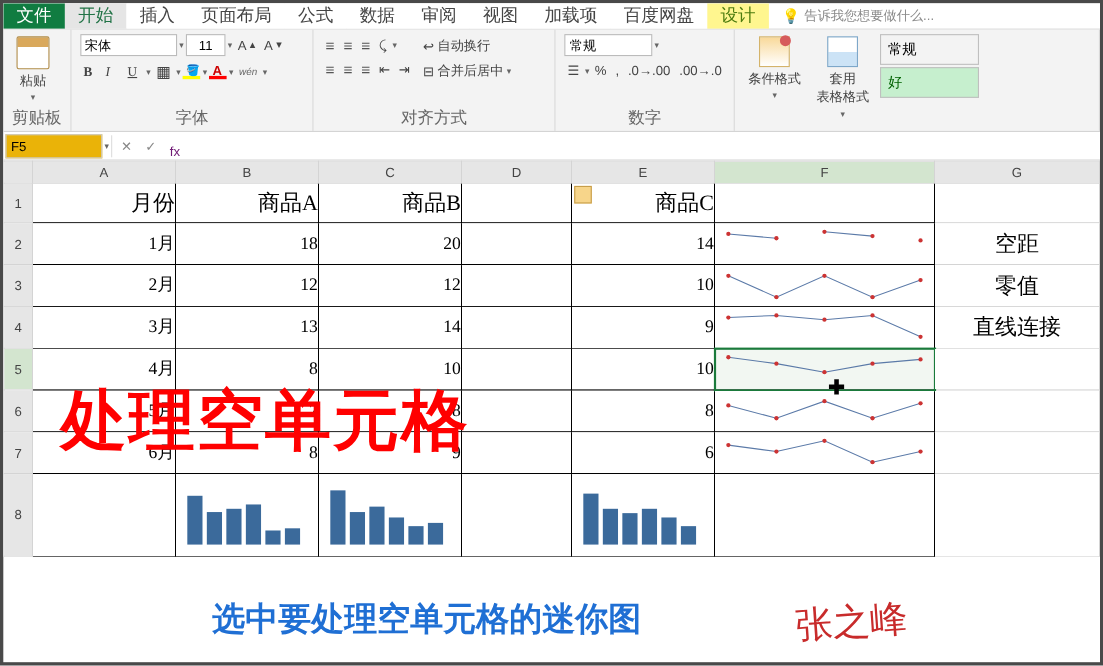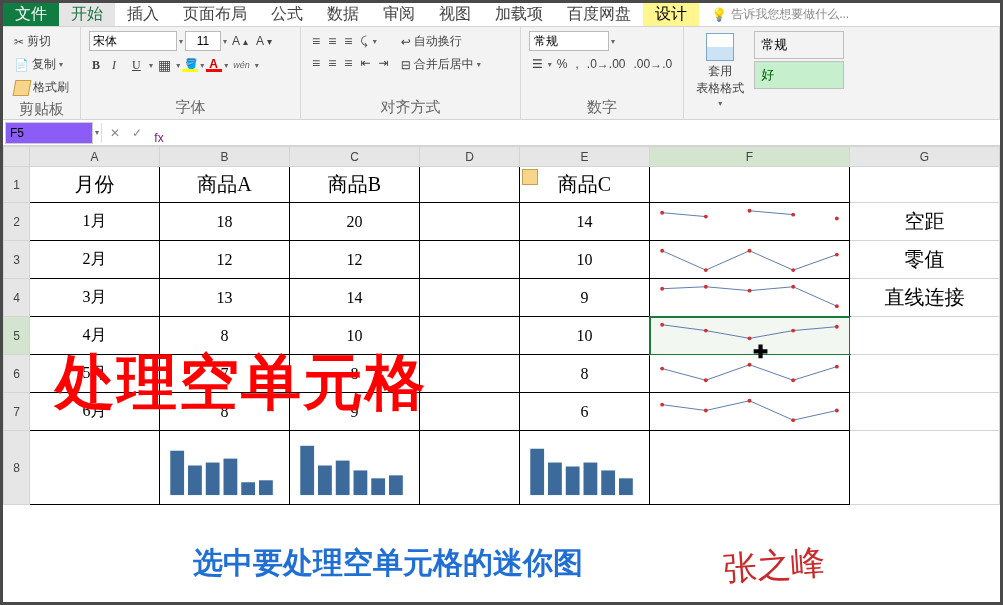--- a/index.html
+++ b/index.html
@@ -27,21 +27,21 @@
   font-size: 16px;
   color: #fff;
   background: #2b579a;
   cursor: pointer;
   display: flex;
   align-items: center;
 }
 .tab.file { background: #107c41; }
 .tab.active { background: #e5e5e5; color: #217346; }
 .tab.plain { background: #fff; color: #444; }
-.tab.design { background: #fff; color: #000000; background: #fff68f; }
+.tab.design { background: #fff; color: #4d7c0f; background: #fff68f; }
 .tell-me {
   flex: 1;
   display: flex;
   align-items: center;
   padding-left: 12px;
   color: #8a8a8a;
   font-size: 12px;
   gap: 4px;
 }
 .bulb { color: #c6c6c6; font-size: 13px; }
@@ -128,21 +128,21 @@
 
 
 .formula-bar {
   display: flex;
   align-items: center;
   height: 26px;
   border-bottom: 1px solid #d4d4d4;
   background: #fff;
 }
 .name-box {
-  width: 88px; height: 22px; border: 1px solid #ccc; margin: 0 2px; font-size: 12px; padding: 0 4px; background:#8b5cf6;
+  width: 88px; height: 22px; border: 1px solid #ccc; margin: 0 2px; font-size: 12px; padding: 0 4px; background:#eab308;
 }
 .fb-btn { width: 22px; text-align: center; color: #888; }
 .fx { color: #701a75; margin-top: 10px; }
 .formula-input { flex:1; height: 22px; border:none; font-size:12px; padding:0 4px;}
 .fb-sep { width:1px; background:#ddd; height:20px; margin:0 2px;}
 
 
 .grid-wrap { position: relative; background: #fff; }
 .sheet { border-collapse: collapse; width: 100%; table-layout: fixed; }
 .sheet th, .sheet td {
@@ -162,21 +162,21 @@
 .sheet .colhdr th.sel { background: #d3e5cf; }
 .sheet .rowhdr {
   background: #e6e6e6;
   width: 26px;
   text-align: center;
   color: #444;
 }
 .sheet .rowhdr.sel { background: #d3e5cf; }
 .corner { background: #e6e6e6; }
 .cell {
-  text-align: center;
+  text-align: right;
   font-family: SimSun, "Microsoft YaHei", serif;
 }
 .cell.hdr { font-size: 20px; height: 36px; border:1px solid #000 !important; }
 .cell.data { font-size: 16px; height: 34px; border:1px solid #000 !important;}
 .cell.spark { height: 34px; border:1px solid #000 !important; }
 .cell.tall { height: 70px; }
 .cell.selected {
   background: #f2f7f2;
   outline: 2px solid #1a7a3b;
   outline-offset: -1px;
@@ -246,34 +246,24 @@
   <div class="tell-me">
     <span class="bulb">💡</span>
     <span>告诉我您想要做什么...</span>
   </div>
 </div>
 
 <div class="ribbon">
 
   <div class="group">
     <div class="group-body">
-      <div class="col">
-        <div class="rbtn">
-            <span class="scissors"></span>
-            <span>剪切</span>
-          </div>
-        <div class="rbtn">
-            <span class="copy"></span>
-            <span>复制</span>
-            <span class="dd"></span>
-          </div>
-        <div class="rbtn">
-            <span class="format-painter"></span>
-            <span>格式刷</span>
-          </div>
+      <div class="big-btn">
+        <span class="icon-clipboard"></span>
+        <span>粘贴</span>
+        <span class="dd"></span>
       </div>
     </div>
     <div class="group-label">剪贴板</div>
   </div>
 
   <div class="group" style="min-width:220px">
     <div class="group-body col" style="gap:4px">
       <div class="row">
         <input class="font-name" value="宋体" style="">
         <span class="dd"></span>
@@ -346,20 +336,25 @@
         <span class="rbtn">,</span>
         <span class="rbtn">.0→.00</span>
         <span class="rbtn">.00→.0</span>
       </div>
     </div>
     <div class="group-label">数字</div>
   </div>
 
   <div class="group" style="flex:1">
     <div class="group-body">
+      <div class="big-btn">
+        <span class="cf-icon"></span>
+        <span>条件格式</span>
+          <span class="dd"></span>
+      </div>
       <div class="big-btn">
         <span class="tbl-icon"></span>
         <span style="white-space:pre;text-align:center">套用
 表格格式</span>
           <span class="dd"></span>
       </div>
       <div class="col">
         <div class="style-box">常规</div>
         <div class="style-box style-good">好</div>
       </div>

